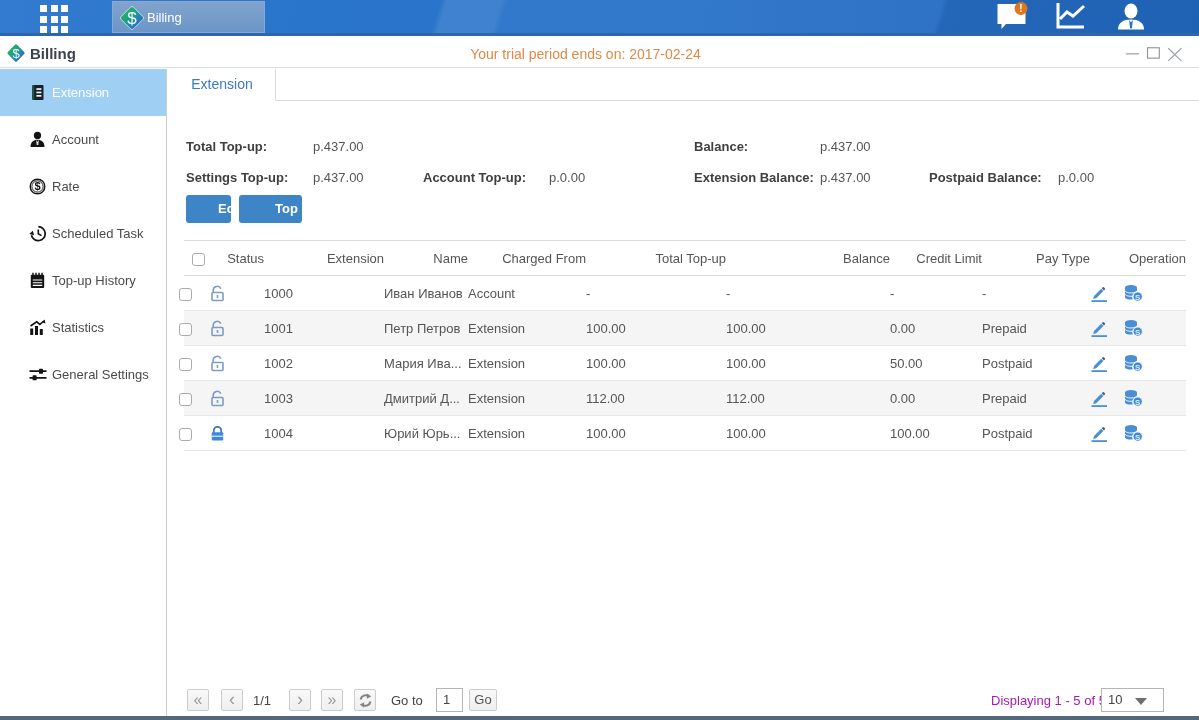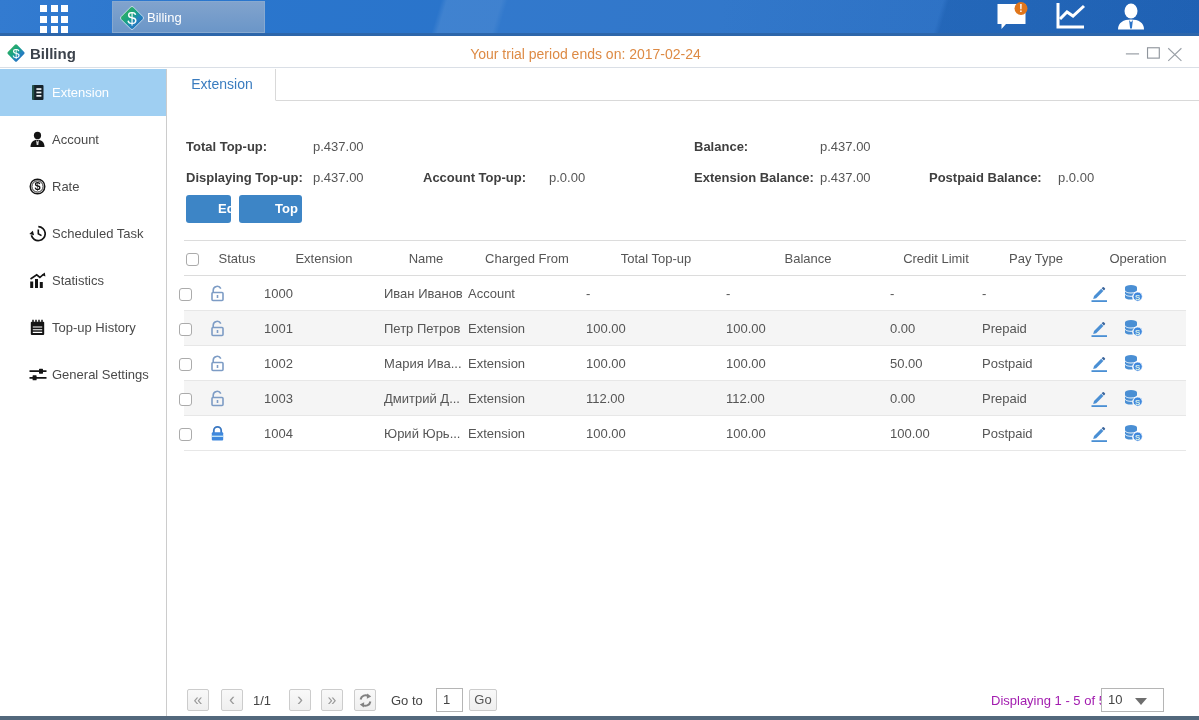--- a/index.html
+++ b/index.html
@@ -46,21 +46,21 @@
 .sabs { position:absolute; white-space:nowrap;margin-top:18px; }
 
 .btn { position:absolute; top:126px; height:28px; background:#3d85c6; color:#fff; font-size:13px;
   font-weight:bold; text-align:center; line-height:28px; border-radius:3px;
   font-family:"Liberation Sans", sans-serif;padding-left:32px; }
 
 
 table.grid { position:absolute; left:15px; top:171px; width:1002px; border-collapse:collapse;
   font-size:13px; color:#555; table-layout:fixed; }
 table.grid th { font-weight:normal; color:#555; height:35px; border-top:1px solid #dcdcdc;
-  border-bottom:1px solid #dcdcdc; text-align:center; }
+  border-bottom:1px solid #dcdcdc; text-align:right; }
 table.grid td { height:35px; border-bottom:1px solid #e7e7e7; text-align:left; }
 table.grid tr.alt td { background:#f5f5f5;margin-top:16px; }
 .cb { display:inline-block; position:relative; left:-5px; width:13px; height:13px; border:1px solid #ababab; border-radius:3px;
   background:#fff; vertical-align:middle; }
 
 
 .pager { position:absolute; left:0; top:619px; width:1030px; height:32px; font-size:13px; color:#555; }
 .pbtn { position:absolute; top:1px; width:22px; height:22px; border:1px solid #ccc; border-radius:2px;
   background:linear-gradient(#f9f9f9,#efefef); text-align:center; line-height:19px; color:#9a9a9a; font-size:16px; }
 .pinput { position:absolute; top:0; width:27px; height:24px; border:1px solid #b5b5b5; background:#fff;
@@ -169,57 +169,57 @@
   <div class="mitem">
     <svg width="17" height="17" viewBox="0 0 17 17">
         <path d="M9.3 1.6 a7 7 0 1 1 -6.9 8.7" fill="none" stroke="#141414" stroke-width="1.7"></path>
         <path d="M0.3 8.9 l3.5 -3.2 l1.3 4.6 z" fill="#141414"></path>
         <path d="M9.3 4.6 v4.2 l3.2 1.8" fill="none" stroke="#141414" stroke-width="1.6"></path>
       </svg>
     <span class="lbl">Scheduled Task</span>
   </div>
   <div class="mitem">
     <svg width="17" height="17" viewBox="0 0 17 17">
+        <rect x="1.8" y="2.8" width="13.4" height="13.2" rx="1" fill="#141414"></rect>
+        <path d="M4 0.8 v3.4 M7 0.8 v3.4 M10 0.8 v3.4 M13 0.8 v3.4" stroke="#141414" stroke-width="1.5"></path>
+        <path d="M3.8 8 h9.4 M3.8 10.7 h9.4 M3.8 13.4 h9.4" stroke="#fff" stroke-width="1.1"></path>
+      </svg>
+    <span class="lbl">Top-up History</span>
+  </div>
+  <div class="mitem">
+    <svg width="17" height="17" viewBox="0 0 17 17">
         <rect x="1.2" y="9.5" width="3" height="6.5" fill="#141414"></rect>
         <rect x="6" y="7" width="3" height="9" fill="#141414"></rect>
         <rect x="10.8" y="10" width="3" height="6" fill="#141414"></rect>
         <path d="M1.5 7 l6.2 -4.2 l3.2 2.6 l4 -3.4" fill="none" stroke="#141414" stroke-width="1.6"></path>
         <path d="M15.8 0.6 l0.6 3.8 l-3.6 -1.4 z" fill="#141414"></path>
       </svg>
     <span class="lbl">Statistics</span>
   </div>
   <div class="mitem">
-    <svg width="17" height="17" viewBox="0 0 17 17">
-        <rect x="1.8" y="2.8" width="13.4" height="13.2" rx="1" fill="#141414"></rect>
-        <path d="M4 0.8 v3.4 M7 0.8 v3.4 M10 0.8 v3.4 M13 0.8 v3.4" stroke="#141414" stroke-width="1.5"></path>
-        <path d="M3.8 8 h9.4 M3.8 10.7 h9.4 M3.8 13.4 h9.4" stroke="#fff" stroke-width="1.1"></path>
-      </svg>
-    <span class="lbl">Top-up History</span>
-  </div>
-  <div class="mitem">
     <svg width="18" height="17" viewBox="0 0 18 17">
         <path d="M0.5 5.2 h17 M0.5 11.8 h17" stroke="#141414" stroke-width="1.7"></path>
         <rect x="10" y="2.7" width="4" height="5" rx="0.6" fill="#141414"></rect>
         <rect x="3.6" y="9.3" width="4" height="5" rx="0.6" fill="#141414"></rect>
       </svg>
     <span class="lbl">General Settings</span>
   </div>
 </div>
 
 <div class="content">
   <div class="tabbar">
       <div class="tab-active">Extension</div>
     </div>
 
   <div class="stats">
     <div class="sabs" style="left:17px; top:52px"><b>Total Top-up:</b></div>
     <div class="sabs" style="left:144px;top:52px">p.437.00</div>
     <div class="sabs" style="left:525px;top:52px"><b>Balance:</b></div>
     <div class="sabs" style="left:651px;top:52px">p.437.00</div>
-    <div class="sabs" style="left:17px; top:83px"><b>Displaying Top-up:</b></div>
+    <div class="sabs" style="left:17px; top:83px"><b>Settings Top-up:</b></div>
     <div class="sabs" style="left:144px;top:83px">p.437.00</div>
     <div class="sabs" style="left:254px;top:83px"><b>Account Top-up:</b></div>
     <div class="sabs" style="left:380px;top:83px">p.0.00</div>
     <div class="sabs" style="left:525px;top:83px"><b>Extension Balance:</b></div>
     <div class="sabs" style="left:651px;top:83px">p.437.00</div>
     <div class="sabs" style="left:760px;top:83px"><b>Postpaid Balance:</b></div>
     <div class="sabs" style="left:889px;top:83px">p.0.00</div>
   </div>
 
   <div class="btn" style="left:17px;width:45px">Edit</div>

